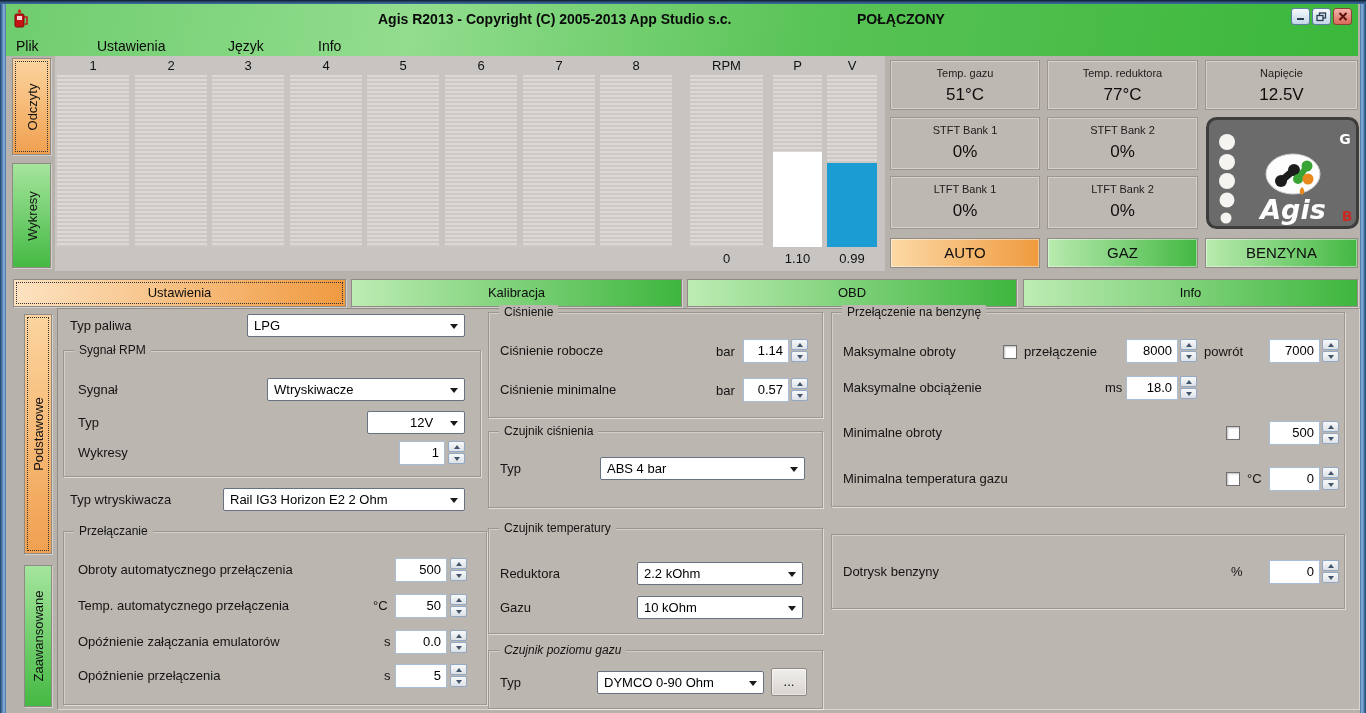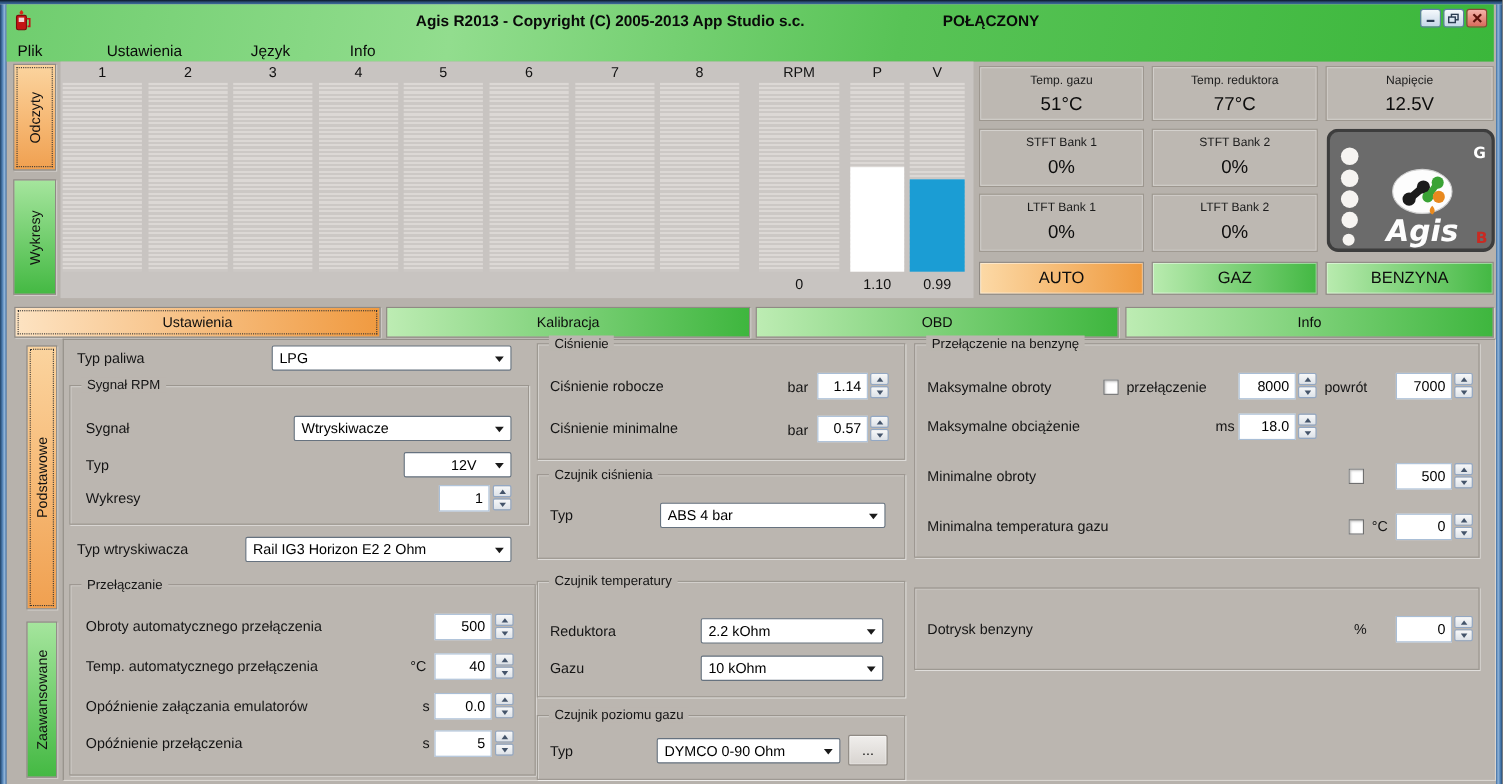--- a/index.html
+++ b/index.html
@@ -326,21 +326,21 @@
   <div class="spinner" style="left:450px;top:558px;">
     <div class="spin-btn">
         <span class="arr-up"></span>
       </div>
     <div class="spin-btn">
         <span class="arr-down"></span>
       </div>
   </div>
   <span class="lbl" style="left:78px;top:594px;">Temp. automatycznego przełączenia</span>
   <span class="lbl" style="left:373px;top:594px;">°C</span>
-  <div class="numbox" style="left:395px;top:594px;width:52px;">40</div>
+  <div class="numbox" style="left:395px;top:594px;width:52px;">50</div>
   <div class="spinner" style="left:450px;top:594px;">
     <div class="spin-btn">
         <span class="arr-up"></span>
       </div>
     <div class="spin-btn">
         <span class="arr-down"></span>
       </div>
   </div>
   <span class="lbl" style="left:78px;top:630px;">Opóźnienie załączania emulatorów</span>
   <span class="lbl" style="left:384px;top:630px;">s</span>
@@ -407,21 +407,21 @@
   <div class="combo" style="left:637px;top:562px;width:166px;">
     <span class="combo-text">2.2 kOhm</span>
       <span class="combo-arrow"></span>
   </div>
   <span class="lbl" style="left:500px;top:596px;">Gazu</span>
   <div class="combo" style="left:637px;top:596px;width:166px;">
     <span class="combo-text">10 kOhm</span>
       <span class="combo-arrow"></span>
   </div>
 
-  <div class="groupbox" style="left:488px;top:650px;width:335px;height:59px;">
+  <div class="groupbox" style="left:488px;top:650px;width:335px;height:59px;font-style:italic;">
     <span class="gb-title">Czujnik poziomu gazu</span>
   </div>
   <span class="lbl" style="left:500px;top:671px;">Typ</span>
   <div class="combo" style="left:597px;top:671px;width:167px;">
     <span class="combo-text">DYMCO 0-90 Ohm</span>
       <span class="combo-arrow"></span>
   </div>
   <div class="modebtn" style="left:771px;top:668px;width:36px;height:28px;line-height:26px;background:linear-gradient(#f0eeec,#d8d4d0);font-size:13px;border-radius:2px;">...</div>
 
   <div class="groupbox" style="left:831px;top:312px;width:514px;height:195px;">

